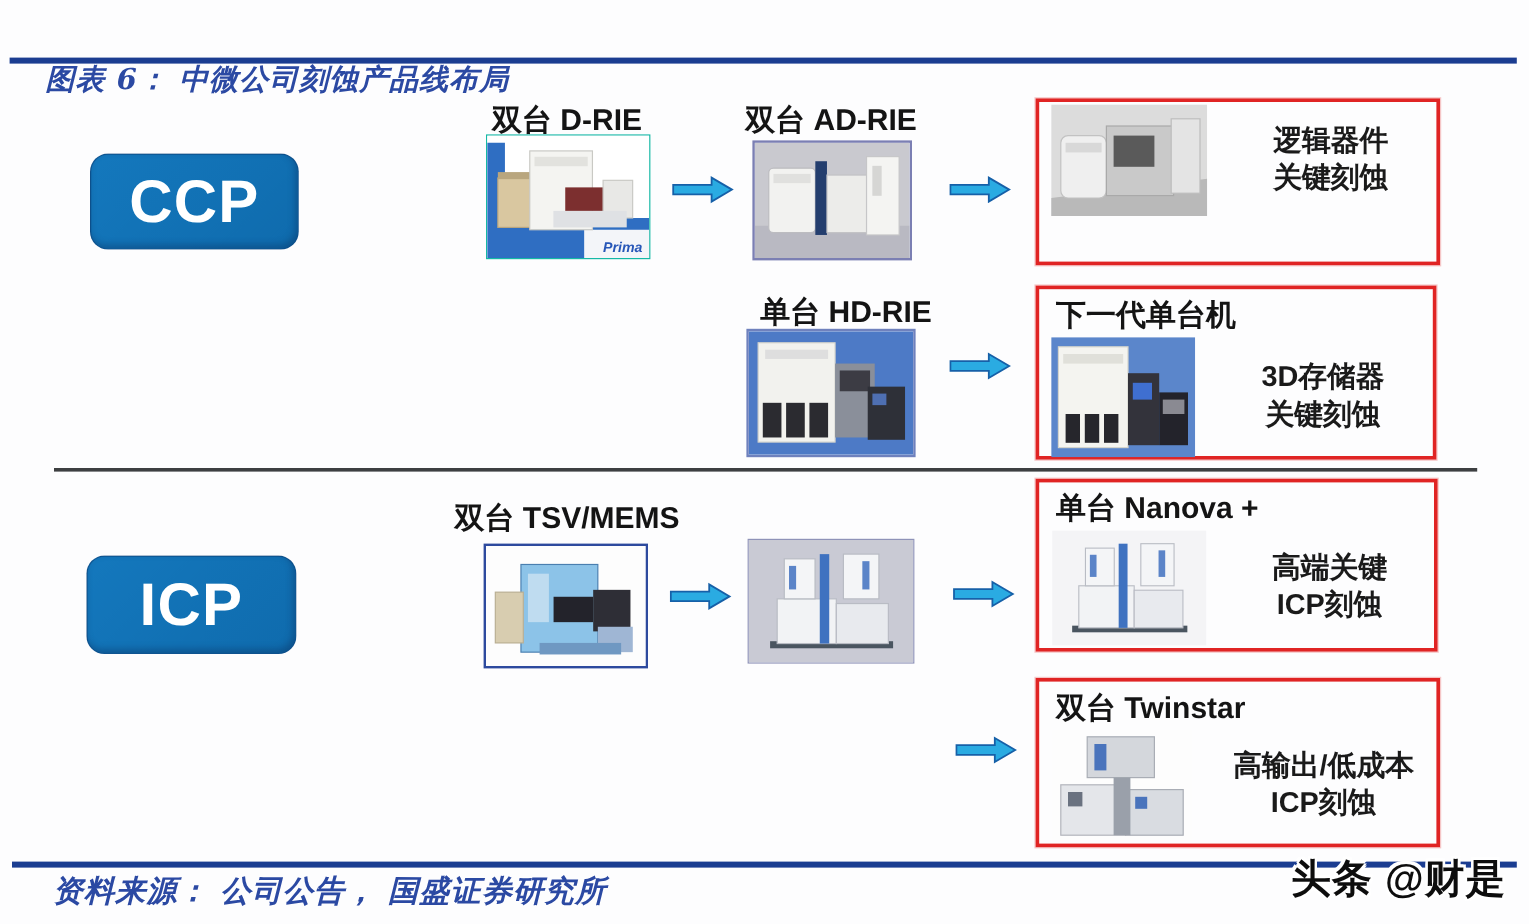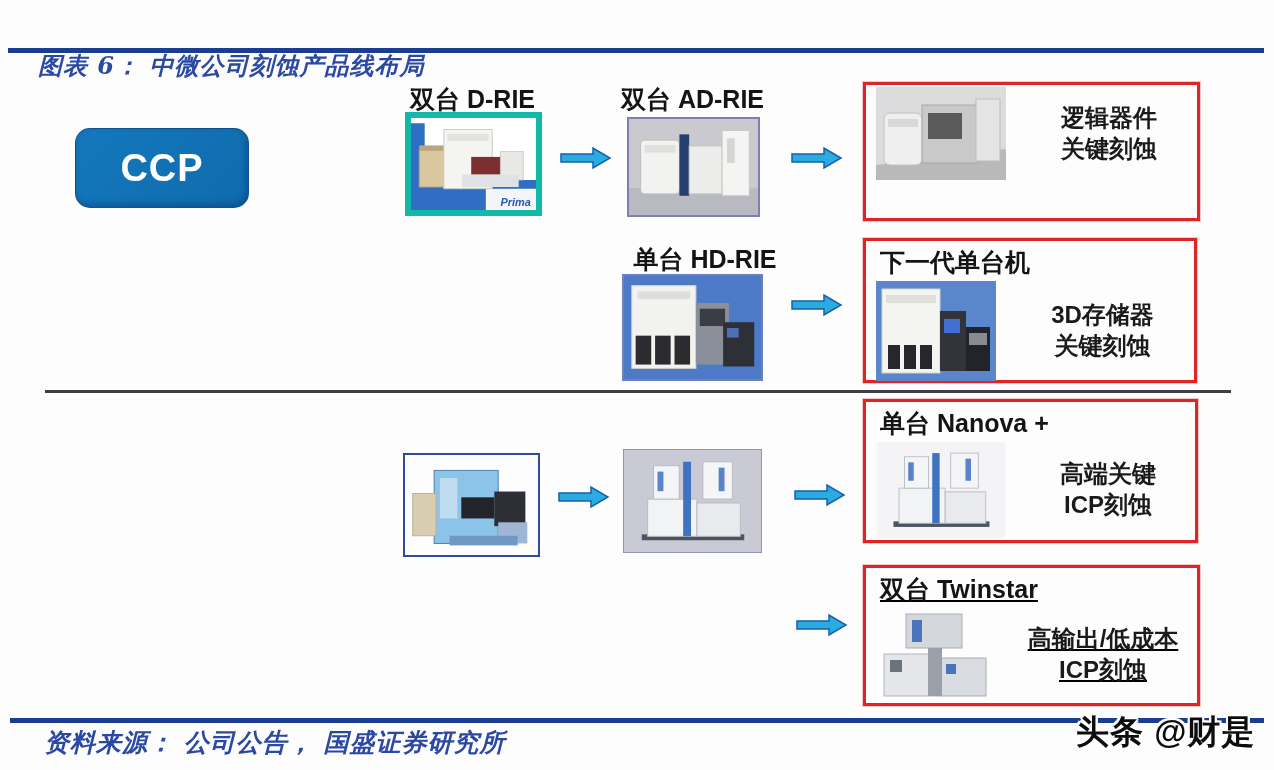--- a/index.html
+++ b/index.html
@@ -17,35 +17,35 @@
   .rule{position:absolute;background:#1b3d91;}
   .rule.top{left:8px;top:48px;width:1256px;height:5px;}
   .rule.bottom{left:10px;top:718px;width:1254px;height:5px;}
   .divider{position:absolute;left:45px;top:390px;width:1186px;height:3px;background:#3d3f41;}
 
   
   .badge{
     position:absolute;display:flex;align-items:center;justify-content:center;
     background:linear-gradient(135deg,#1478bd 0%,#0f6bad 100%);
     border:1px solid rgba(12,45,95,.45);border-radius:15px;
-    color:#fff;font-weight:bold;font-size:38px;letter-spacing:1px;
+    color:#fff;font-weight:bold;font-size:50px;letter-spacing:1px;
     box-shadow:inset -2px -3px 6px rgba(8,38,80,.35);
   }
   .badge.ccp{left:75px;top:128px;width:172px;height:78px;}
   .badge.icp{left:72px;top:463px;width:173px;height:80px;}
 
   
   .node-label{
     position:absolute;font-size:25px;font-weight:bold;color:#141414;
     text-align:center;white-space:nowrap;
   }
   
   .photo{position:absolute;box-sizing:border-box;}
   .photo svg{display:block;width:100%;height:100%;}
-  .ph-drie{left:405px;top:112px;width:137px;height:104px;border:6px solid #14b8a6;}
+  .ph-drie{left:405px;top:112px;width:137px;height:104px;border:1px solid #14b8a6;}
   .ph-adrie{left:627px;top:117px;width:133px;height:100px;border:2px solid #7b7fb3;}
   .ph-hdrie{left:622px;top:274px;width:141px;height:107px;border:2px solid #6f81bd;}
   .ph-tsv{left:403px;top:453px;width:137px;height:104px;border:2px solid #2d4a9e;}
   .ph-nanova{left:623px;top:449px;width:139px;height:104px;border:1px solid #8f93b8;}
 
   
   .arrow{position:absolute;width:52px;height:24px;}
   .arrow svg{display:block;width:100%;height:100%;}
   .ar1{left:560px;top:146px;}
   .ar2{left:791px;top:146px;}
@@ -61,21 +61,21 @@
   }
   .rb-title{font-size:25px;font-weight:bold;color:#141414;margin:5px 0 0 14px;white-space:nowrap;}
   .rb-body{display:flex;align-items:center;gap:23px;padding:2px 8px 0 10px;}
   .rb-img{flex:0 0 auto;}
   .rb-img svg{display:block;}
   .rb-desc{flex:1 1 auto;text-align:center;font-size:24px;font-weight:700;color:#1a1a1a;line-height:1.28;}
   .rb-desc span{display:block;white-space:nowrap;}
   .box1{left:863px;top:82px;width:337px;height:139px;}
   .box2{left:863px;top:238px;width:334px;height:145px;}
   .box3{left:863px;top:399px;width:335px;height:144px;}
-  .box4{left:863px;top:565px;width:337px;height:141px;text-decoration:underline;}
+  .box4{left:863px;top:565px;width:337px;height:141px;}
 
   
   .watermark{
     position:absolute;left:1076px;top:710px;font-size:33px;font-weight:900;color:#0d0d0d;
     white-space:nowrap;letter-spacing:1px;
     text-shadow:-2px -2px 0 #fff,2px -2px 0 #fff,-2px 2px 0 #fff,2px 2px 0 #fff,
                  0 -2px 0 #fff,0 2px 0 #fff,-2px 0 0 #fff,2px 0 0 #fff;
   }
 </style>
 </head>
@@ -194,21 +194,25 @@
       </div>
       <div class="rb-desc">
         <span>3D存储器</span>
         <span>关键刻蚀</span>
       </div>
     </div>
   </div>
 
   <div class="divider"></div>
 
-
+  <div class="badge icp">
+    <span>ICP</span>
+  </div>
+
+  <div class="node-label" style="left:360px;top:415px;width:225px;">双台 TSV/MEMS</div>
   <div class="photo ph-tsv">
     <svg viewBox="0 0 137 104" preserveAspectRatio="none">
       <rect width="137" height="104" fill="#fdfdfd"></rect>
       <rect x="30" y="16" width="66" height="76" fill="#8cc3e8" stroke="#4a7fb0"></rect>
       <rect x="36" y="24" width="18" height="42" fill="#bfdcf0"></rect>
       <rect x="8" y="40" width="24" height="44" fill="#d8cdb0" stroke="#b9ae92"></rect>
       <rect x="58" y="44" width="34" height="22" fill="#23232b"></rect>
       <rect x="92" y="38" width="32" height="36" fill="#2e2e36"></rect>
       <rect x="96" y="70" width="30" height="22" fill="#9fb6d4"></rect>
       <rect x="46" y="84" width="70" height="10" fill="#6f98c2"></rect>

